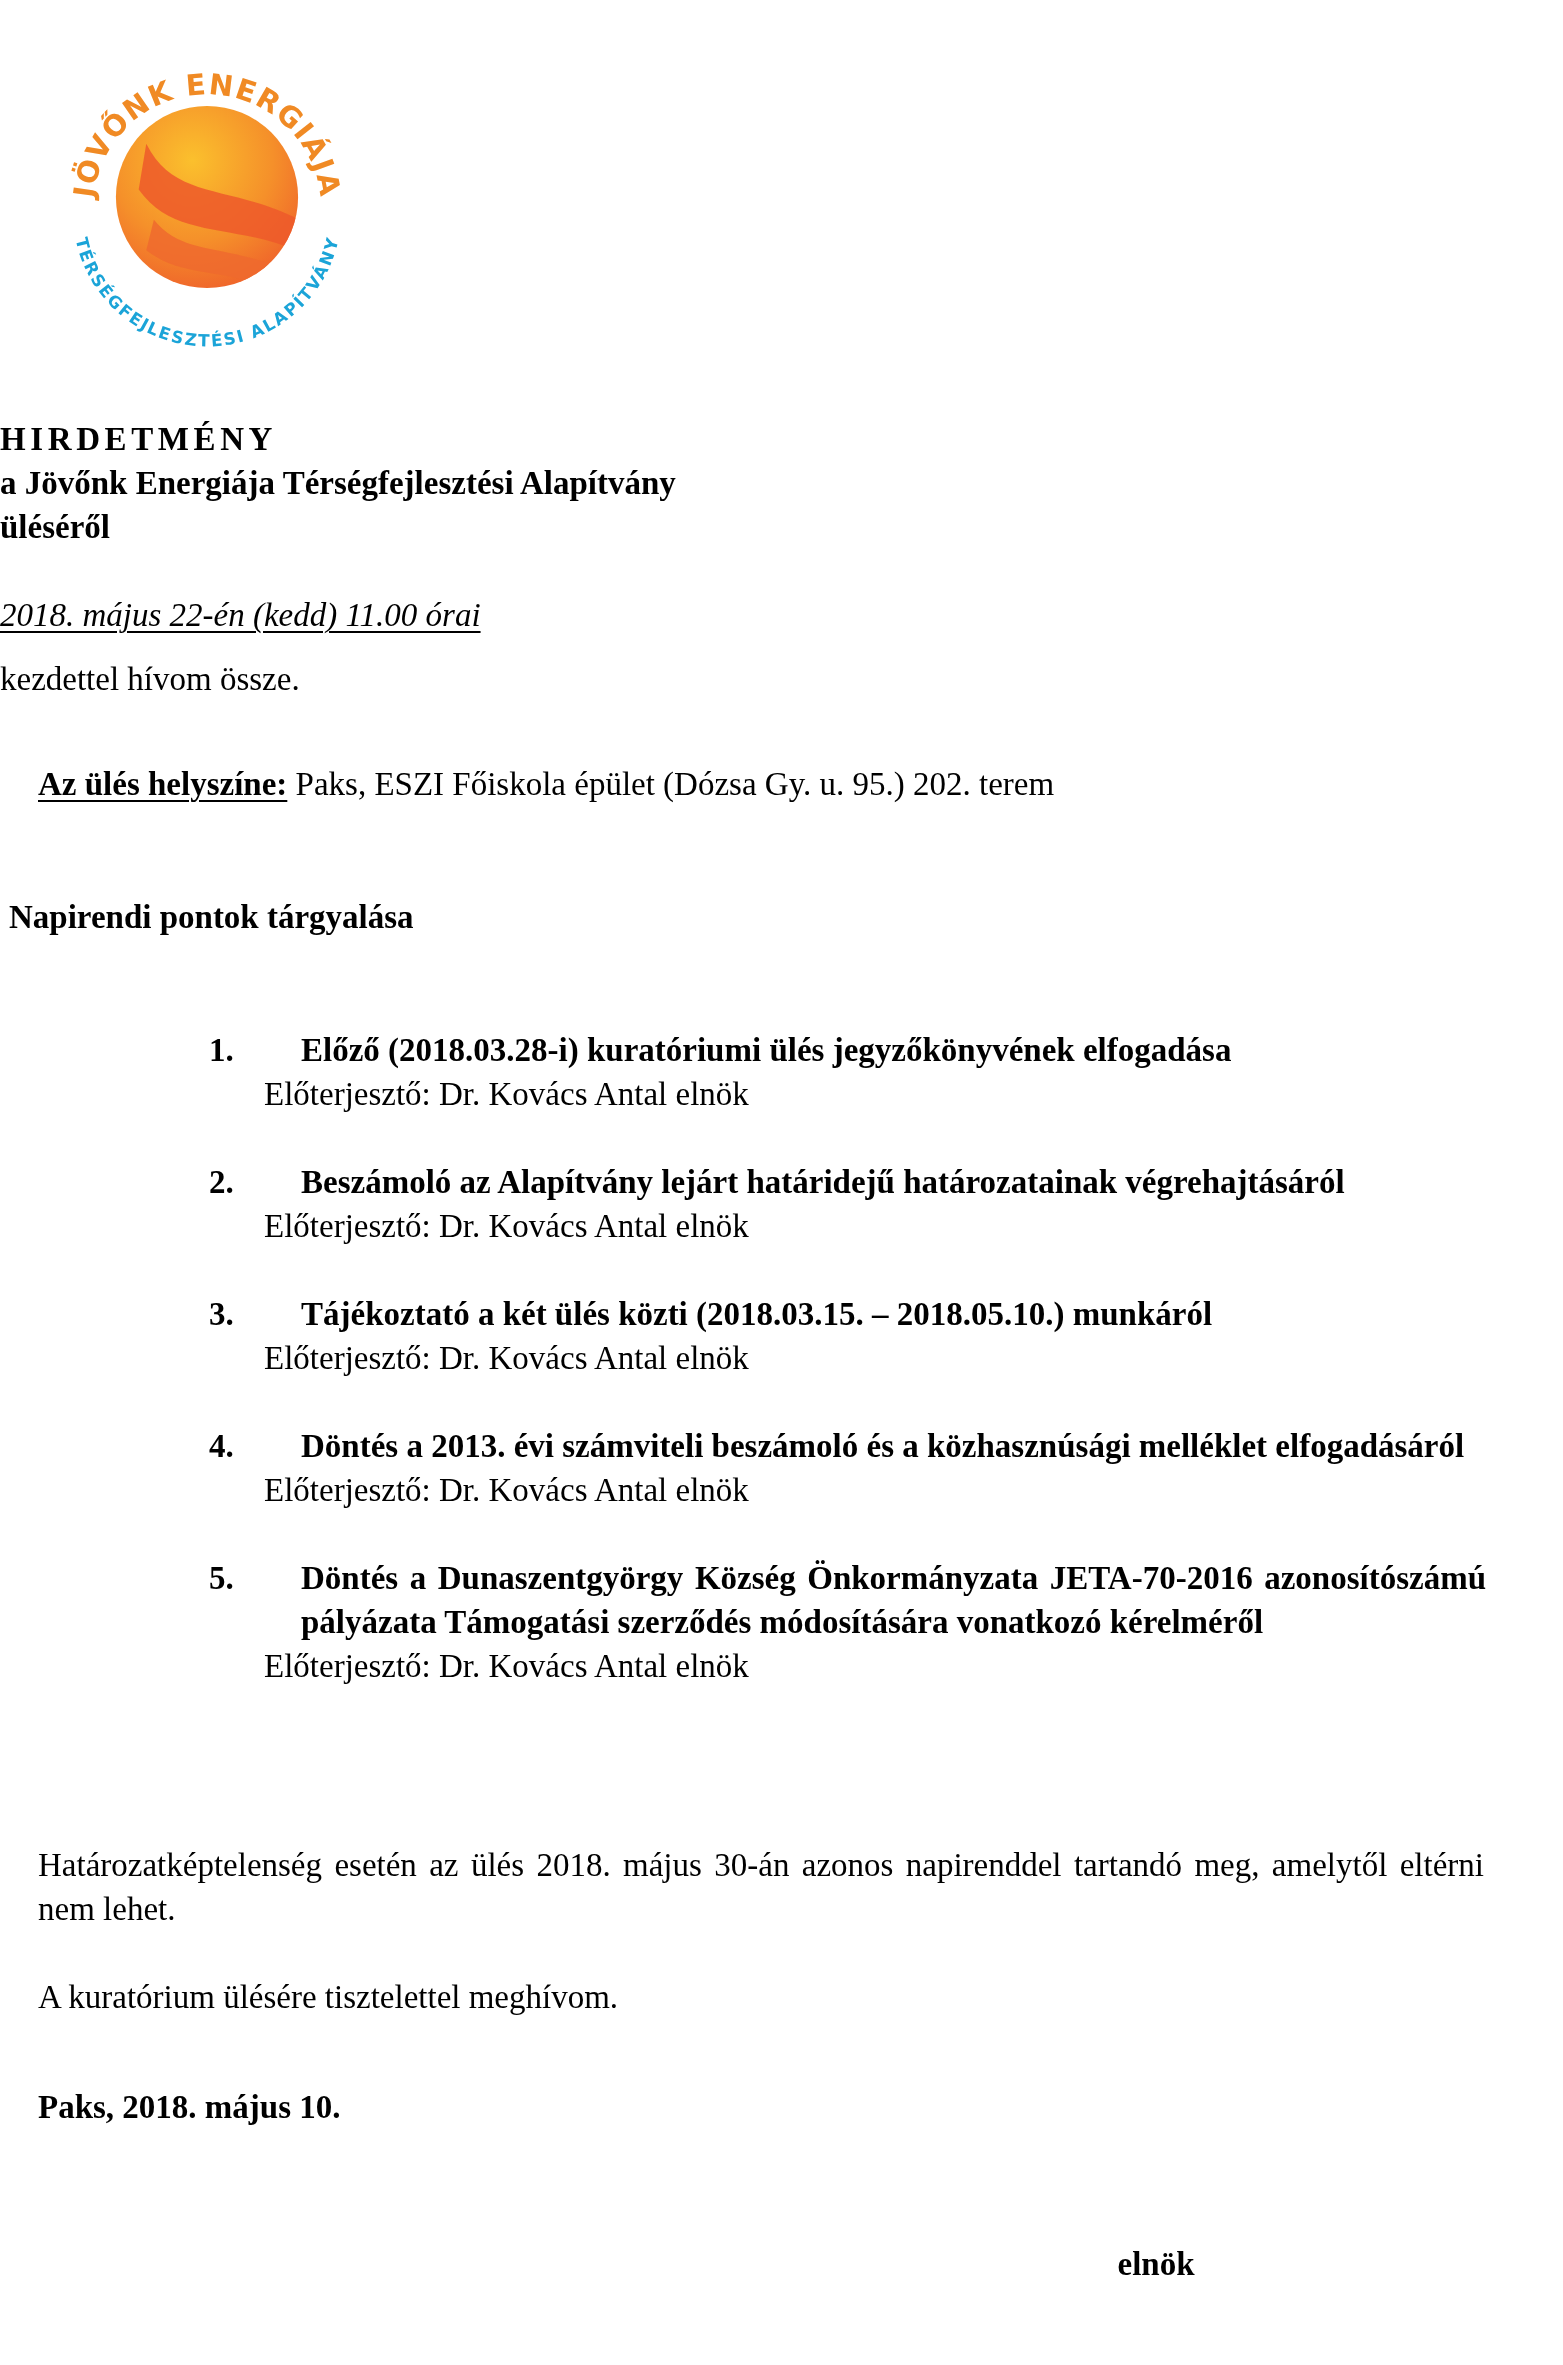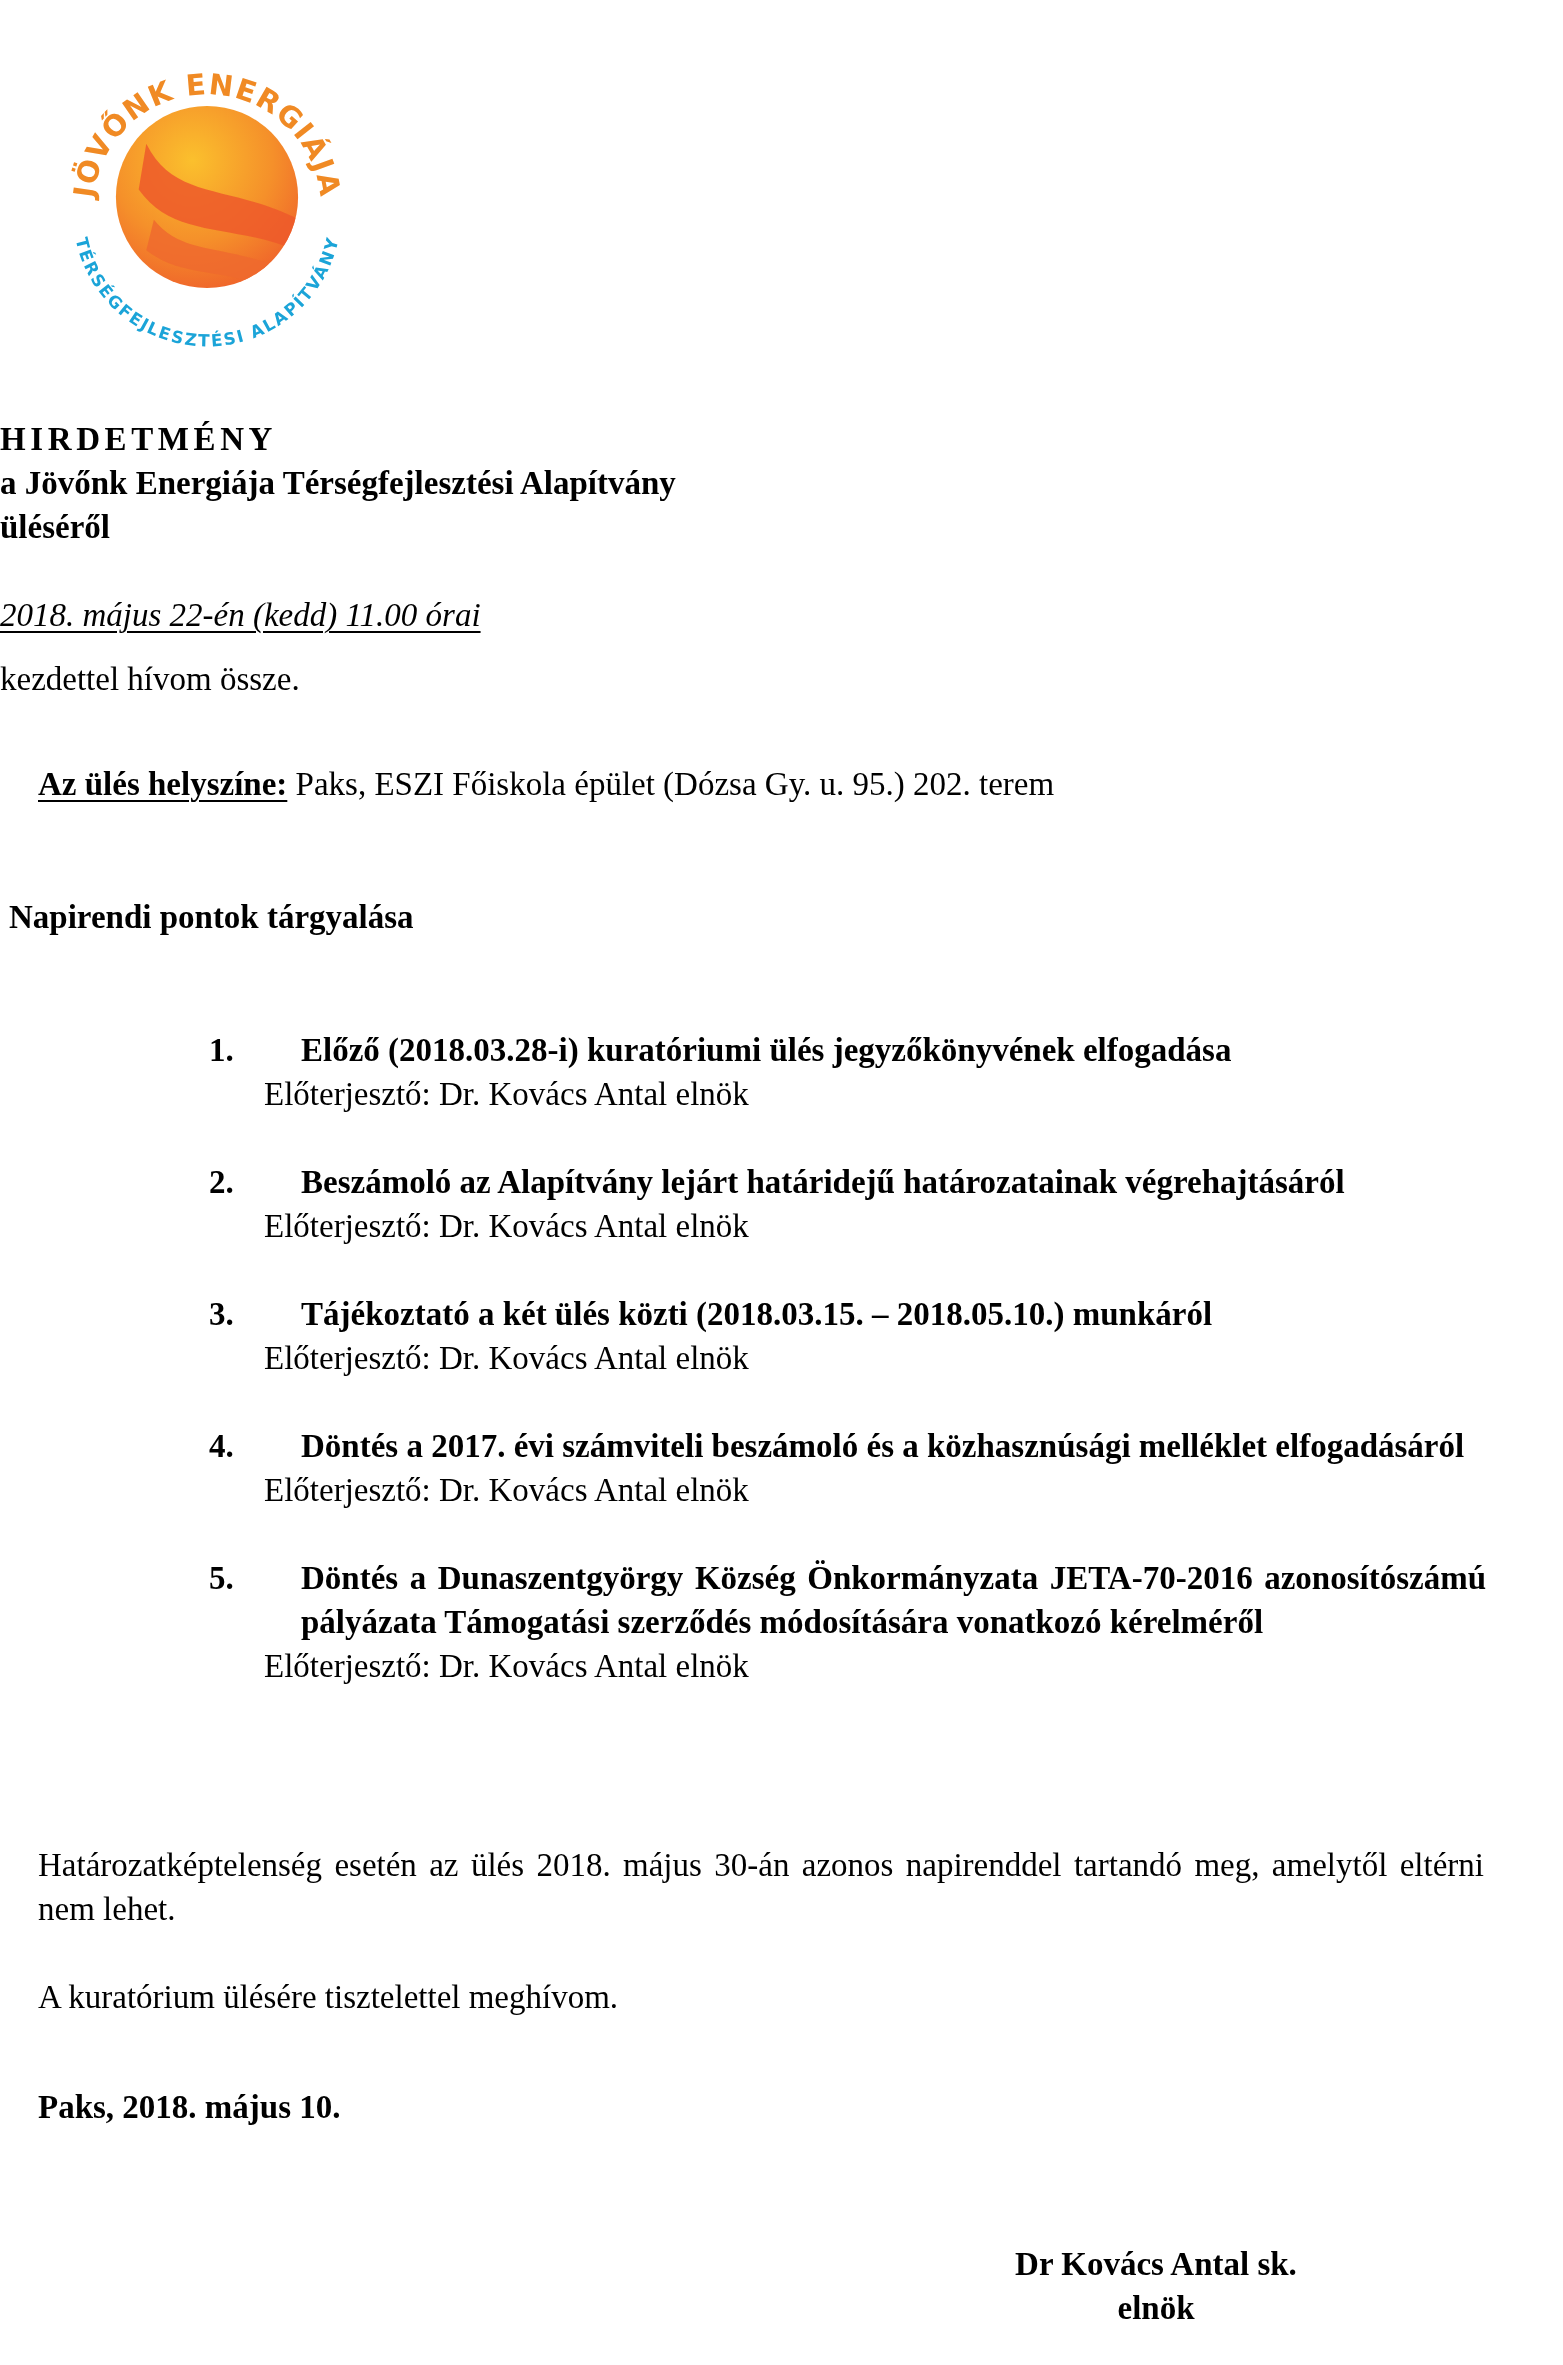--- a/index.html
+++ b/index.html
@@ -83,31 +83,30 @@
     <div class="topic">Beszámoló az Alapítvány lejárt határidejű határozatainak végrehajtásáról</div>
     <div class="presenter">Előterjesztő: Dr. Kovács Antal elnök</div>
   </li>
   <li>
     <span class="num">3.</span>
     <div class="topic">Tájékoztató a két ülés közti (2018.03.15. – 2018.05.10.) munkáról</div>
     <div class="presenter">Előterjesztő: Dr. Kovács Antal elnök</div>
   </li>
   <li>
     <span class="num">4.</span>
-    <div class="topic">Döntés a 2017. évi számviteli beszámoló és a közhasznúsági melléklet elfogadásáról</div>
+    <div class="topic">Döntés a 2013. évi számviteli beszámoló és a közhasznúsági melléklet elfogadásáról</div>
     <div class="presenter">Előterjesztő: Dr. Kovács Antal elnök</div>
   </li>
   <li>
     <span class="num">5.</span>
     <div class="topic">Döntés a Dunaszentgyörgy Község Önkormányzata JETA-70-2016 azonosítószámú pályázata Támogatási szerződés módosítására vonatkozó kérelméről</div>
     <div class="presenter">Előterjesztő: Dr. Kovács Antal elnök</div>
   </li>
 </ol>
 
 <div class="para p1">Határozatképtelenség esetén az ülés 2018. május 30-án azonos napirenddel tartandó meg, amelytől eltérni nem lehet.</div>
 <div class="para p2">A kuratórium ülésére tisztelettel meghívom.</div>
 <div class="para p3">Paks, 2018. május 10.</div>
 
 <div class="sig">
-  <div>Dr Kovács Antal sk.</div>
   <div>elnök</div>
 </div>
 
 
 </body></html>

